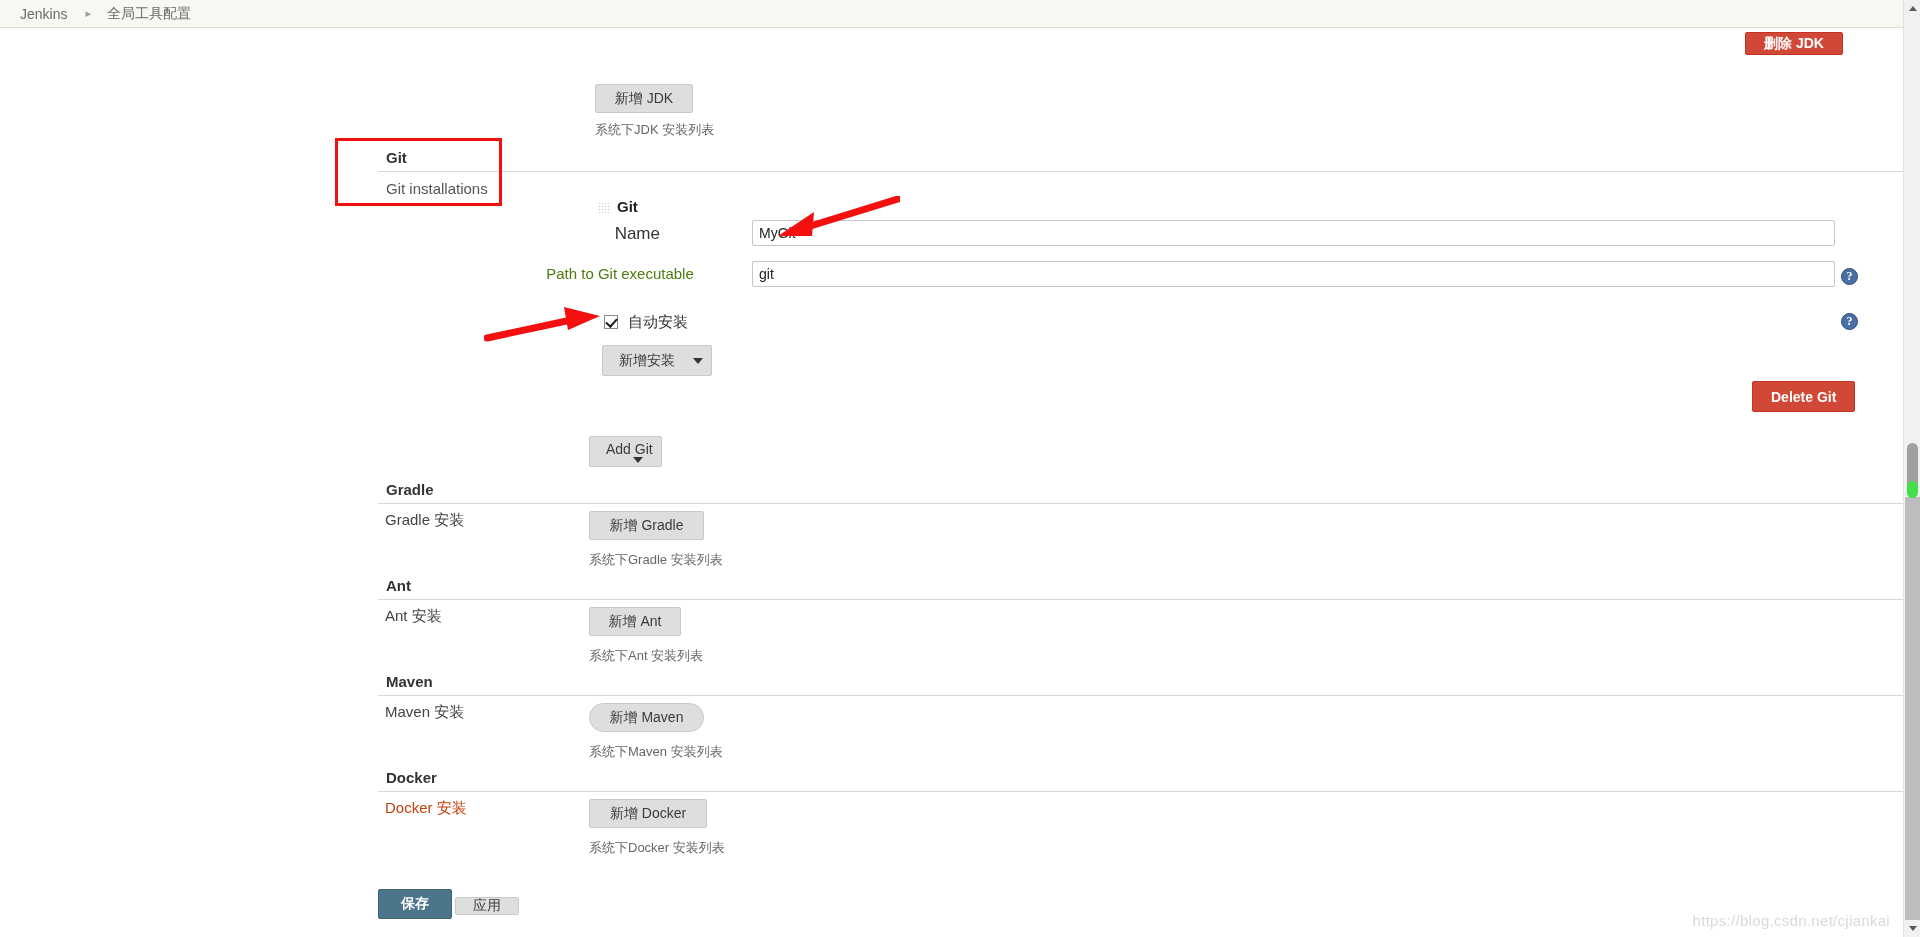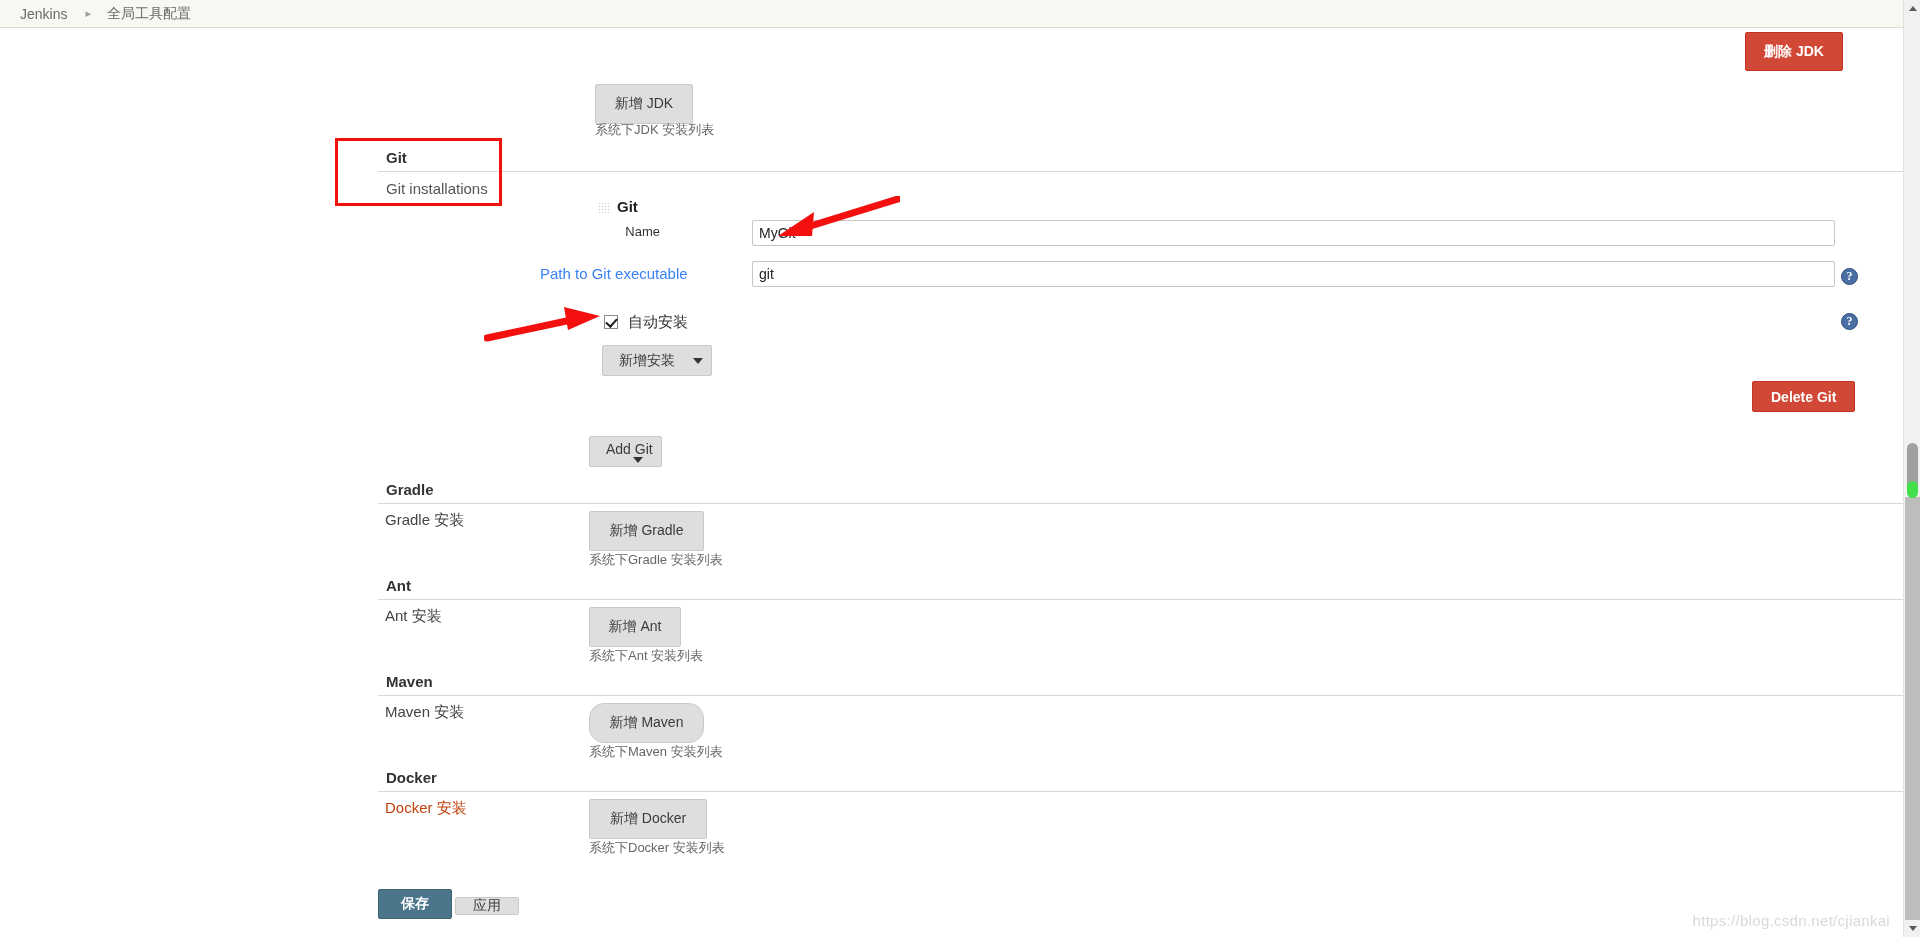--- a/index.html
+++ b/index.html
@@ -49,21 +49,21 @@
     display: inline-flex;
     align-items: center;
     justify-content: center;
     background: #dededd;
     border: 1px solid #c9c9c7;
     border-radius: 2px;
     color: #3b3b3b;
     font-size: 14px;
     font-family: "Liberation Sans", sans-serif;
     padding: 0 16px;
-    height: 40px;
+    height: 29px;
     cursor: pointer;
     white-space: nowrap;
   }
   .btn-dropdown {
     padding-right: 8px;
   }
   .caret {
     display: inline-block;
     width: 0; height: 0;
     margin-left: 18px;
@@ -248,41 +248,41 @@
 <body>
 
 <div class="breadcrumb-bar">
   <a class="crumb" href="#">Jenkins</a>
   <span class="crumb-sep">▸</span>
   <a class="crumb" href="#">全局工具配置</a>
 </div>
 
 <div class="page">
 
-  <button class="btn-danger abs" style="left:1745px; top:4px; height:39px;">删除 JDK</button>
+  <button class="btn-danger abs" style="left:1745px; top:4px; height:23px;">删除 JDK</button>
 
   <button class="btn abs" style="left:595px; top:56px; width:98px;">新增 JDK</button>
   <div class="hint abs" style="left:595px; top:93px;">系统下JDK 安装列表</div>
 
   <div class="abs" style="left:378px; top:121px;">
     <div class="section-title">Git</div>
     <hr class="section-rule">
   </div>
   <div class="abs" style="left:386px; top:152px; font-size:15px; color:#555;">Git installations</div>
 
   <div class="anno-box" style="left:335px; top:110px; width:167px; height:68px;"></div>
 
   <div class="abs" style="left:598px; top:170px; font-size:15px; font-weight:bold; color:#222;">
     <span class="drag-handle"></span><span>Git</span>
   </div>
 
-  <div class="abs" style="left:540px; top:196px; width:120px; text-align:right; font-size:13px; color:#333;">Name</div>
+  <div class="abs" style="left:540px; top:196px; width:120px; text-align:right; font-size:17px; color:#333;">Name</div>
   <input class="text-input abs" style="left: 752px; top: 192px; width: 1083px;" value="MyGit">
 
-  <div class="abs" style="left:540px; top:237px; width:160px; text-align:left; font-size:15px; color:#3b82f6;">Path to Git executable</div>
+  <div class="abs" style="left:540px; top:237px; width:160px; text-align:center; font-size:15px; color:#4d7c0f;">Path to Git executable</div>
   <input class="text-input abs" style="left: 752px; top: 233px; width: 1083px;" value="git">
   <span class="help-icon abs" style="left:1841px; top:240px;">?</span>
 
   <span class="cb abs" style="left:604px; top:287px;"></span>
   <span class="abs" style="left:628px; top:285px; font-size:15px; color:#333;">自动安装</span>
   <span class="help-icon abs" style="left:1841px; top:285px;">?</span>
 
   <button class="btn btn-dropdown abs" style="left:602px; top:317px; height:31px;">
     <span>新增安装</span>
     <i class="caret"></i>

